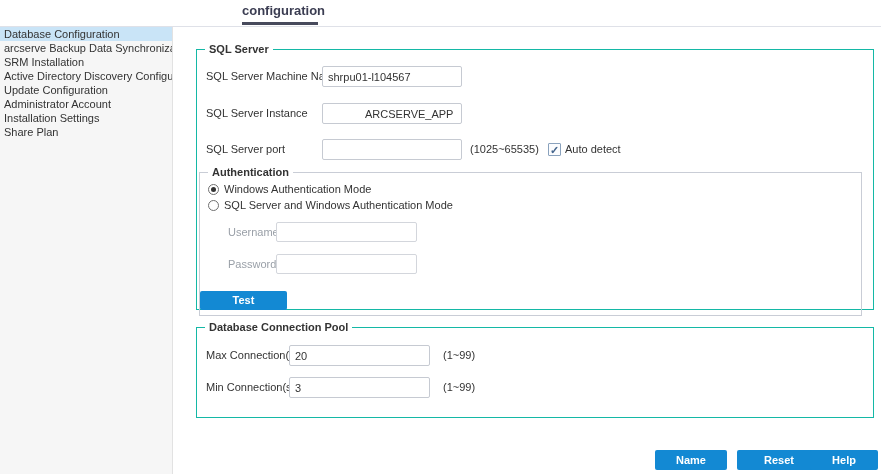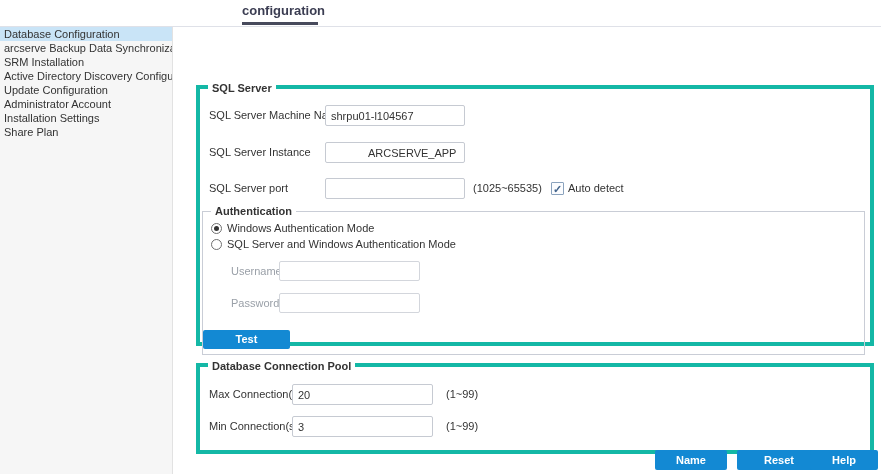--- a/index.html
+++ b/index.html
@@ -10,21 +10,21 @@
   .header-title { position:absolute; left:242px; top:3px; font-size:13px; font-weight:bold; color:#3b3d52; }
   .title-underline { position:absolute; left:242px; top:22px; width:76px; height:3px; background:#474a5c; }
   .header-divider { position:absolute; left:0; top:26px; width:881px; height:1px; background:#dfe1e8; }
 
   
   .sidebar { position:absolute; left:0; top:27px; width:173px; height:447px; background:#f6f6f6; border-right:1px solid #e2e2e2; }
   .side-item { height:14px; line-height:14px; font-size:11px; color:#333; padding-left:4px; white-space:nowrap; overflow:hidden; cursor:pointer; }
   .side-item.selected { background:#c9e4f7; }
 
   
-  .fs { position:absolute; border:4px solid #14b8a6; background:#fff;margin-top:36px; }
+  .fs { position:absolute; border:1px solid #14b8a6; background:#fff; }
   .fs-legend { position:absolute; top:-7px; left:8px; background:#fff; padding:0 4px; font-size:11px; font-weight:bold; color:#333; line-height:13px; white-space:nowrap; }
   #fs-sql { left:196px; top:49px; width:678px; height:261px; }
   #fs-auth { position:absolute; left:2px; top:122px; width:663px; height:144px; border:1px solid #c9cdd6; }
   #fs-pool { left:196px; top:327px; width:678px; height:91px; }
 
   .row { position:absolute; left:0; width:100%; height:21px; }
   .lbl { position:absolute; font-size:11px; color:#333; line-height:21px; white-space:nowrap; }
   .lbl.dim { color:#9aa0a8; }
   .txt { position:absolute; height:21px; border:1px solid #c6cad2; border-radius:2px; font-family:inherit; font-size:11px; color:#333; padding:0 5px; background:#fff; }
   .txt:disabled { border-color:#d3d6dc; background:#fff; }

